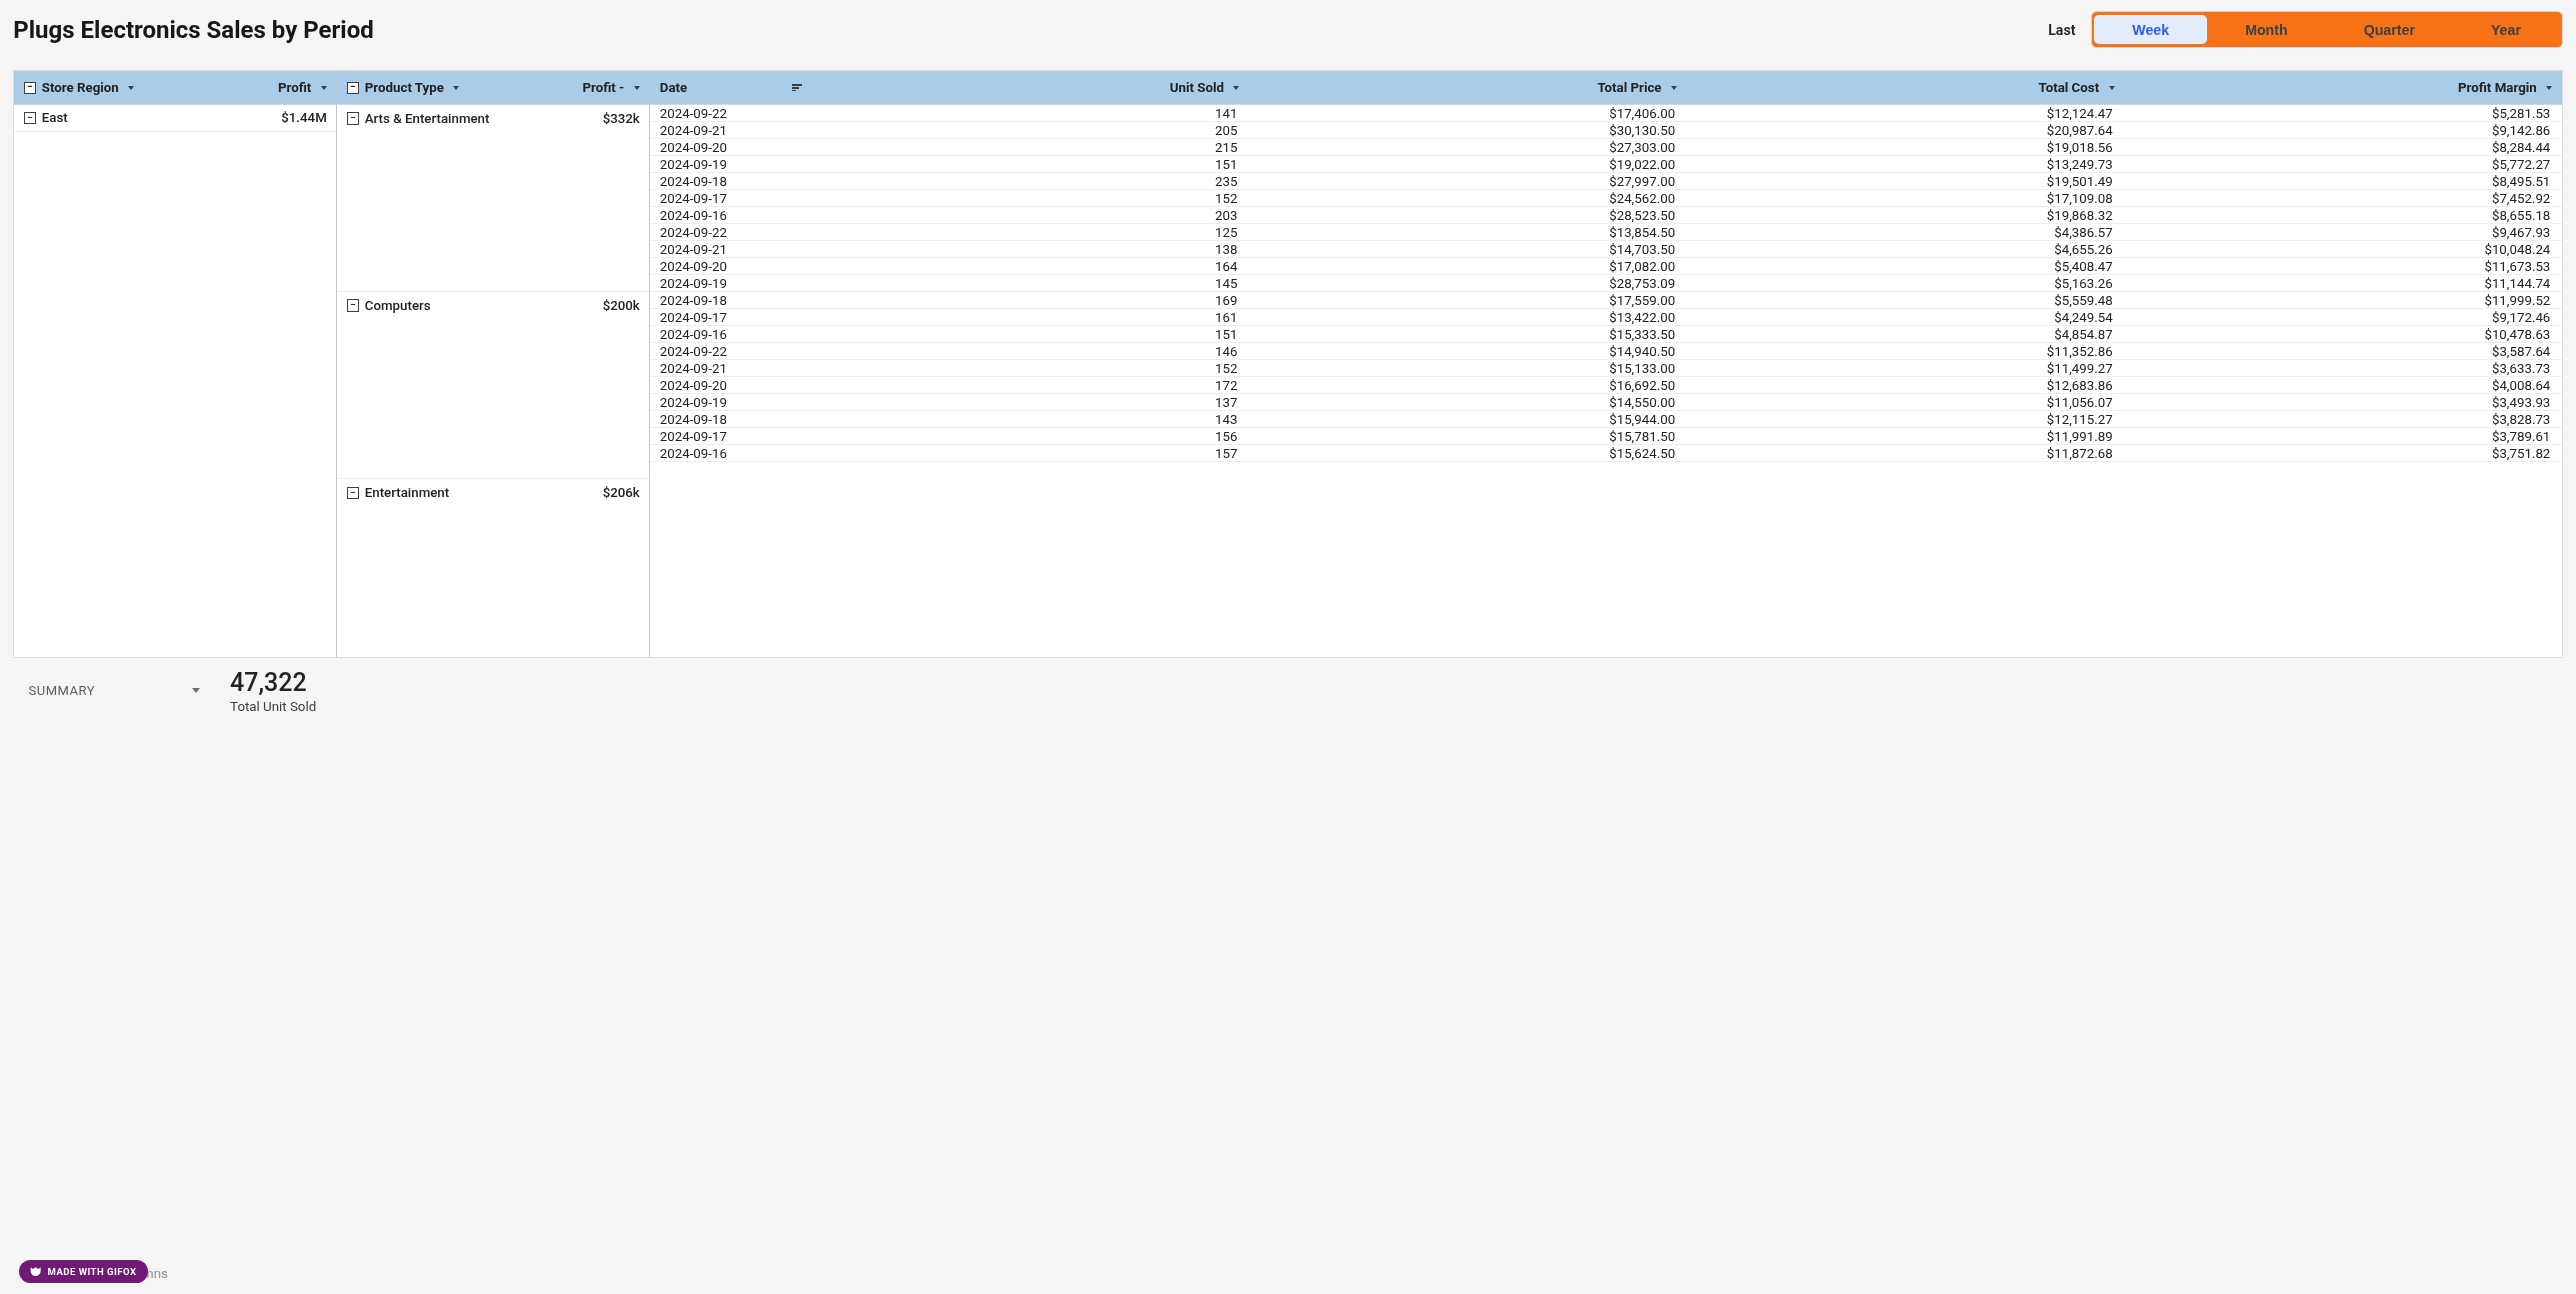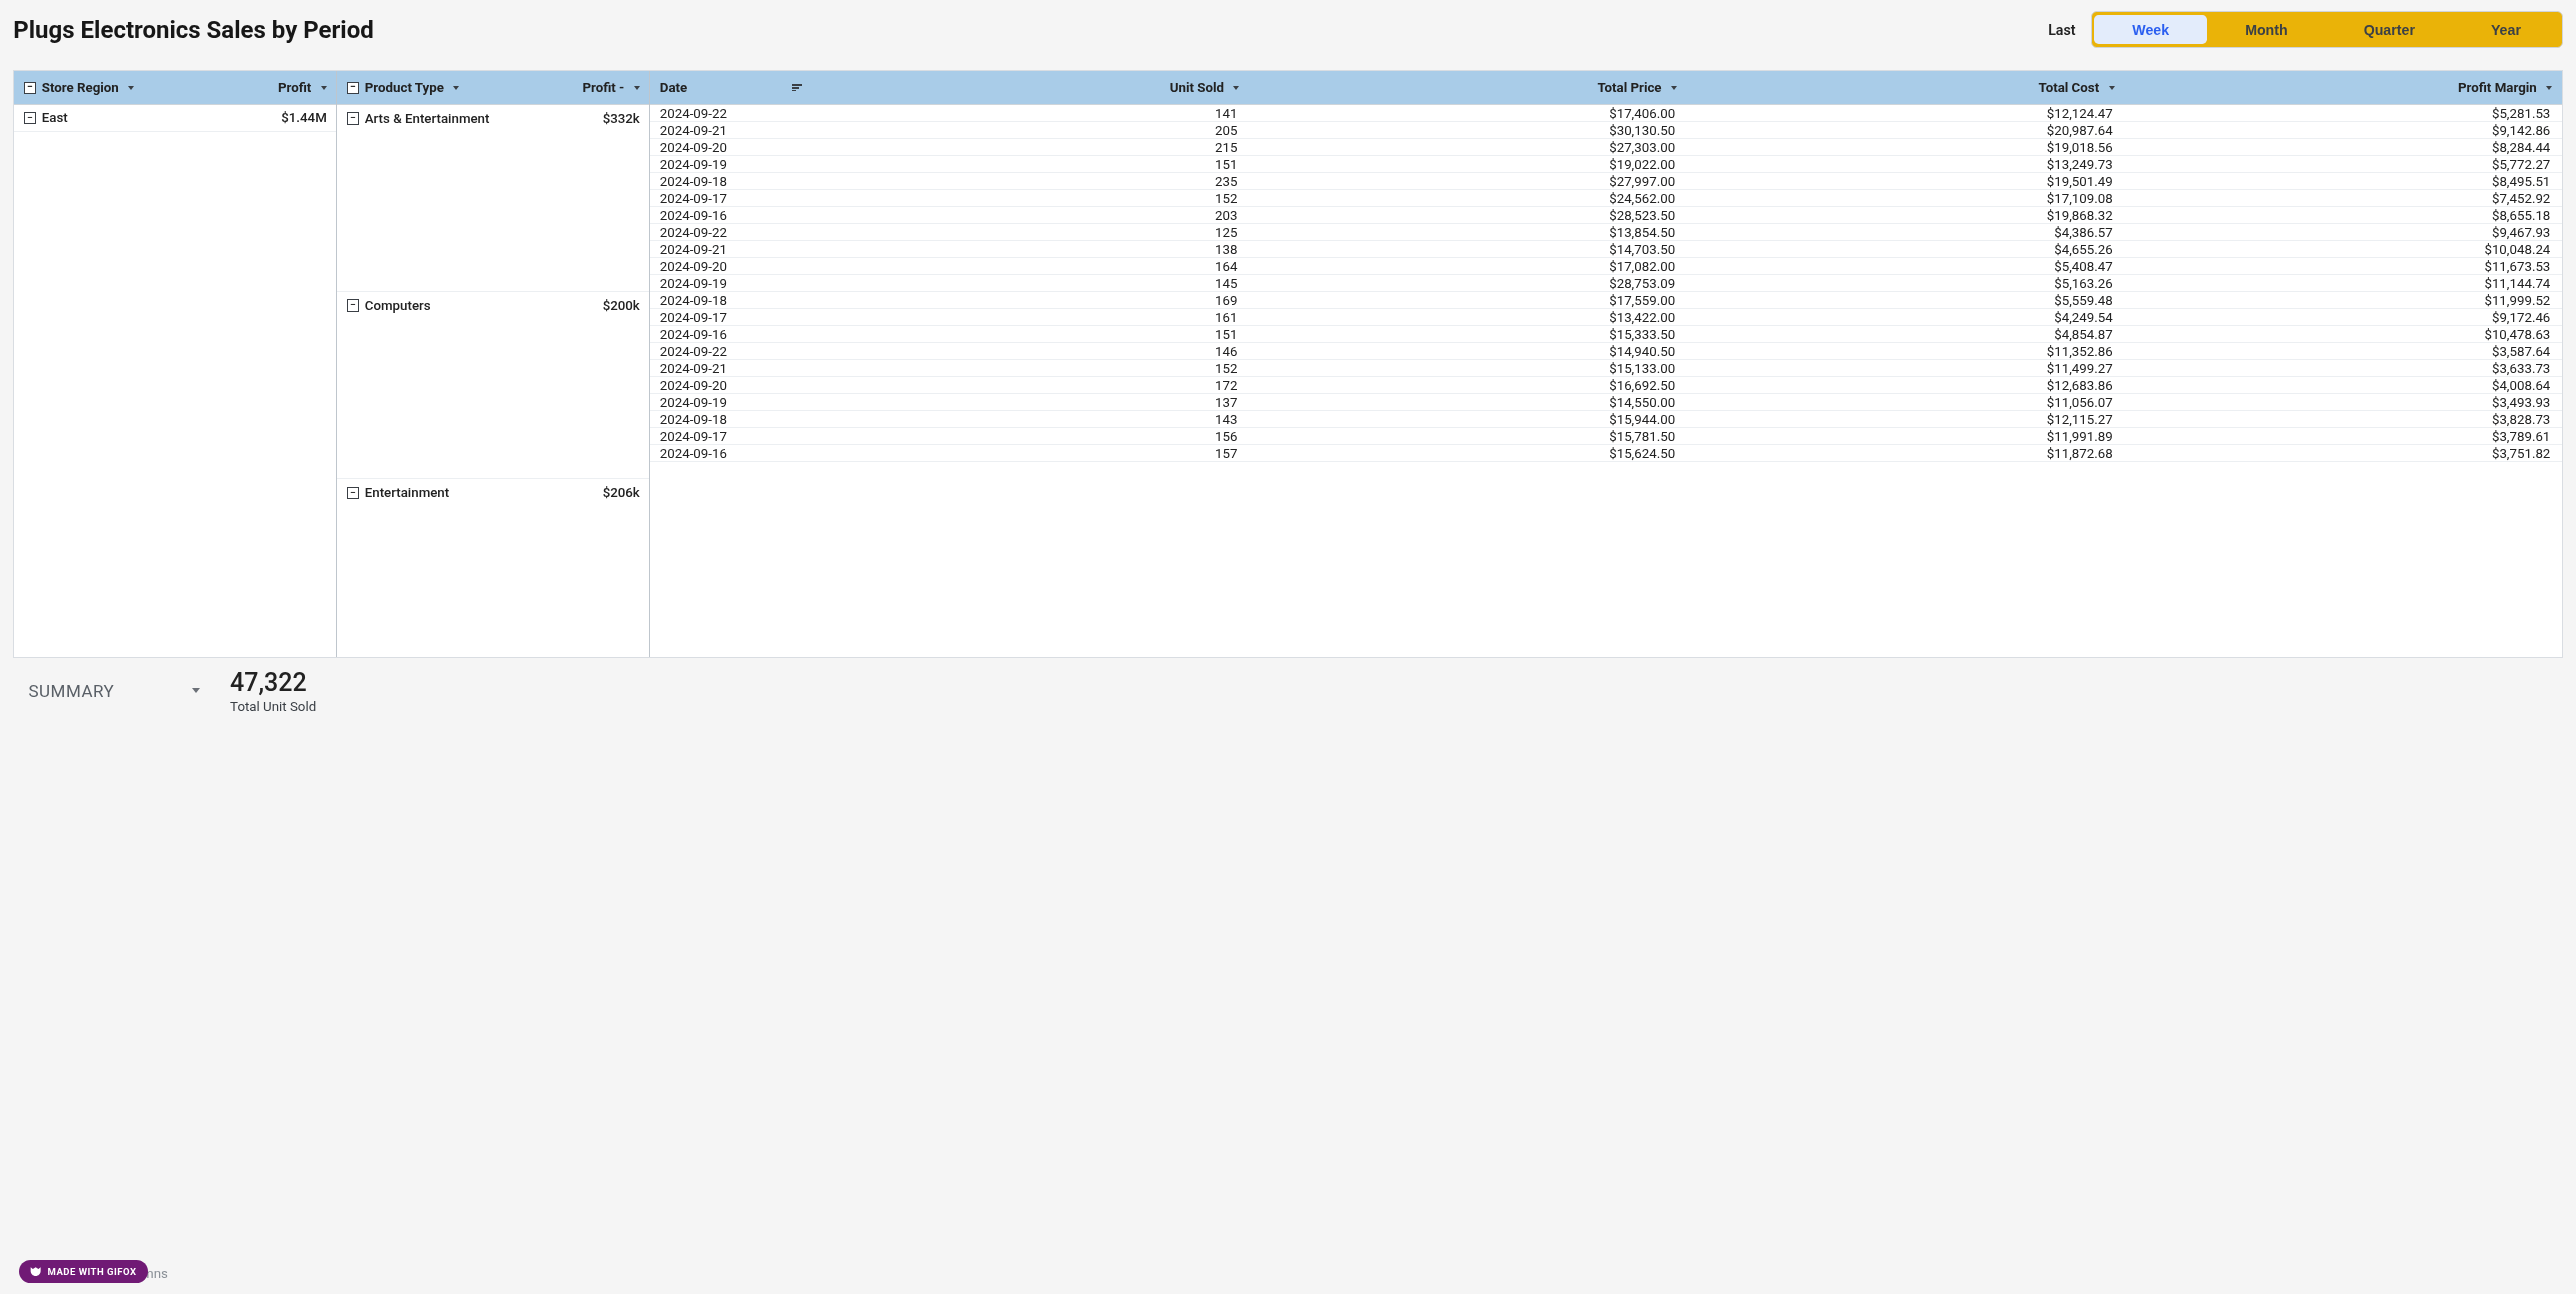--- a/index.html
+++ b/index.html
@@ -30,21 +30,21 @@
   }
   .period-label {
     font-size: 14.2px;
     font-weight: 600;
     color: #222;
   }
   .seg-control {
     display: flex;
     border: 0.9px solid #d0d4d9;
     border-radius: 5.7px;
-    background: #eab308;
+    background: #f97316;
     padding: 2.8px;
     gap: 0;
   }
   .seg-btn {
     padding: 6.6px 38px;
     font-size: 14.2px;
     font-weight: 600;
     color: #3b4047;
     background: transparent;
     border: none;
@@ -160,21 +160,21 @@
     display: flex;
     align-items: center;
     padding: 9.5px 3.8px 0 3.8px;
     gap: 23px;
   }
   .summary-left {
     width: 190px;
     display:flex; align-items:center; justify-content:space-between;
     padding: 3.8px 7.6px 3.8px 11.4px;
     color:#5a6067;
-    font-size:17px;
+    font-size:13px;
     letter-spacing: 0.5px;
   }
   .chev {
     width: 0; height: 0;
     border-left: 4.7px solid transparent;
     border-right: 4.7px solid transparent;
     border-top: 5.7px solid #6b7077;
   }
   .summary-metric .big {
     font-size: 25px; font-weight: 500; color:#222;

